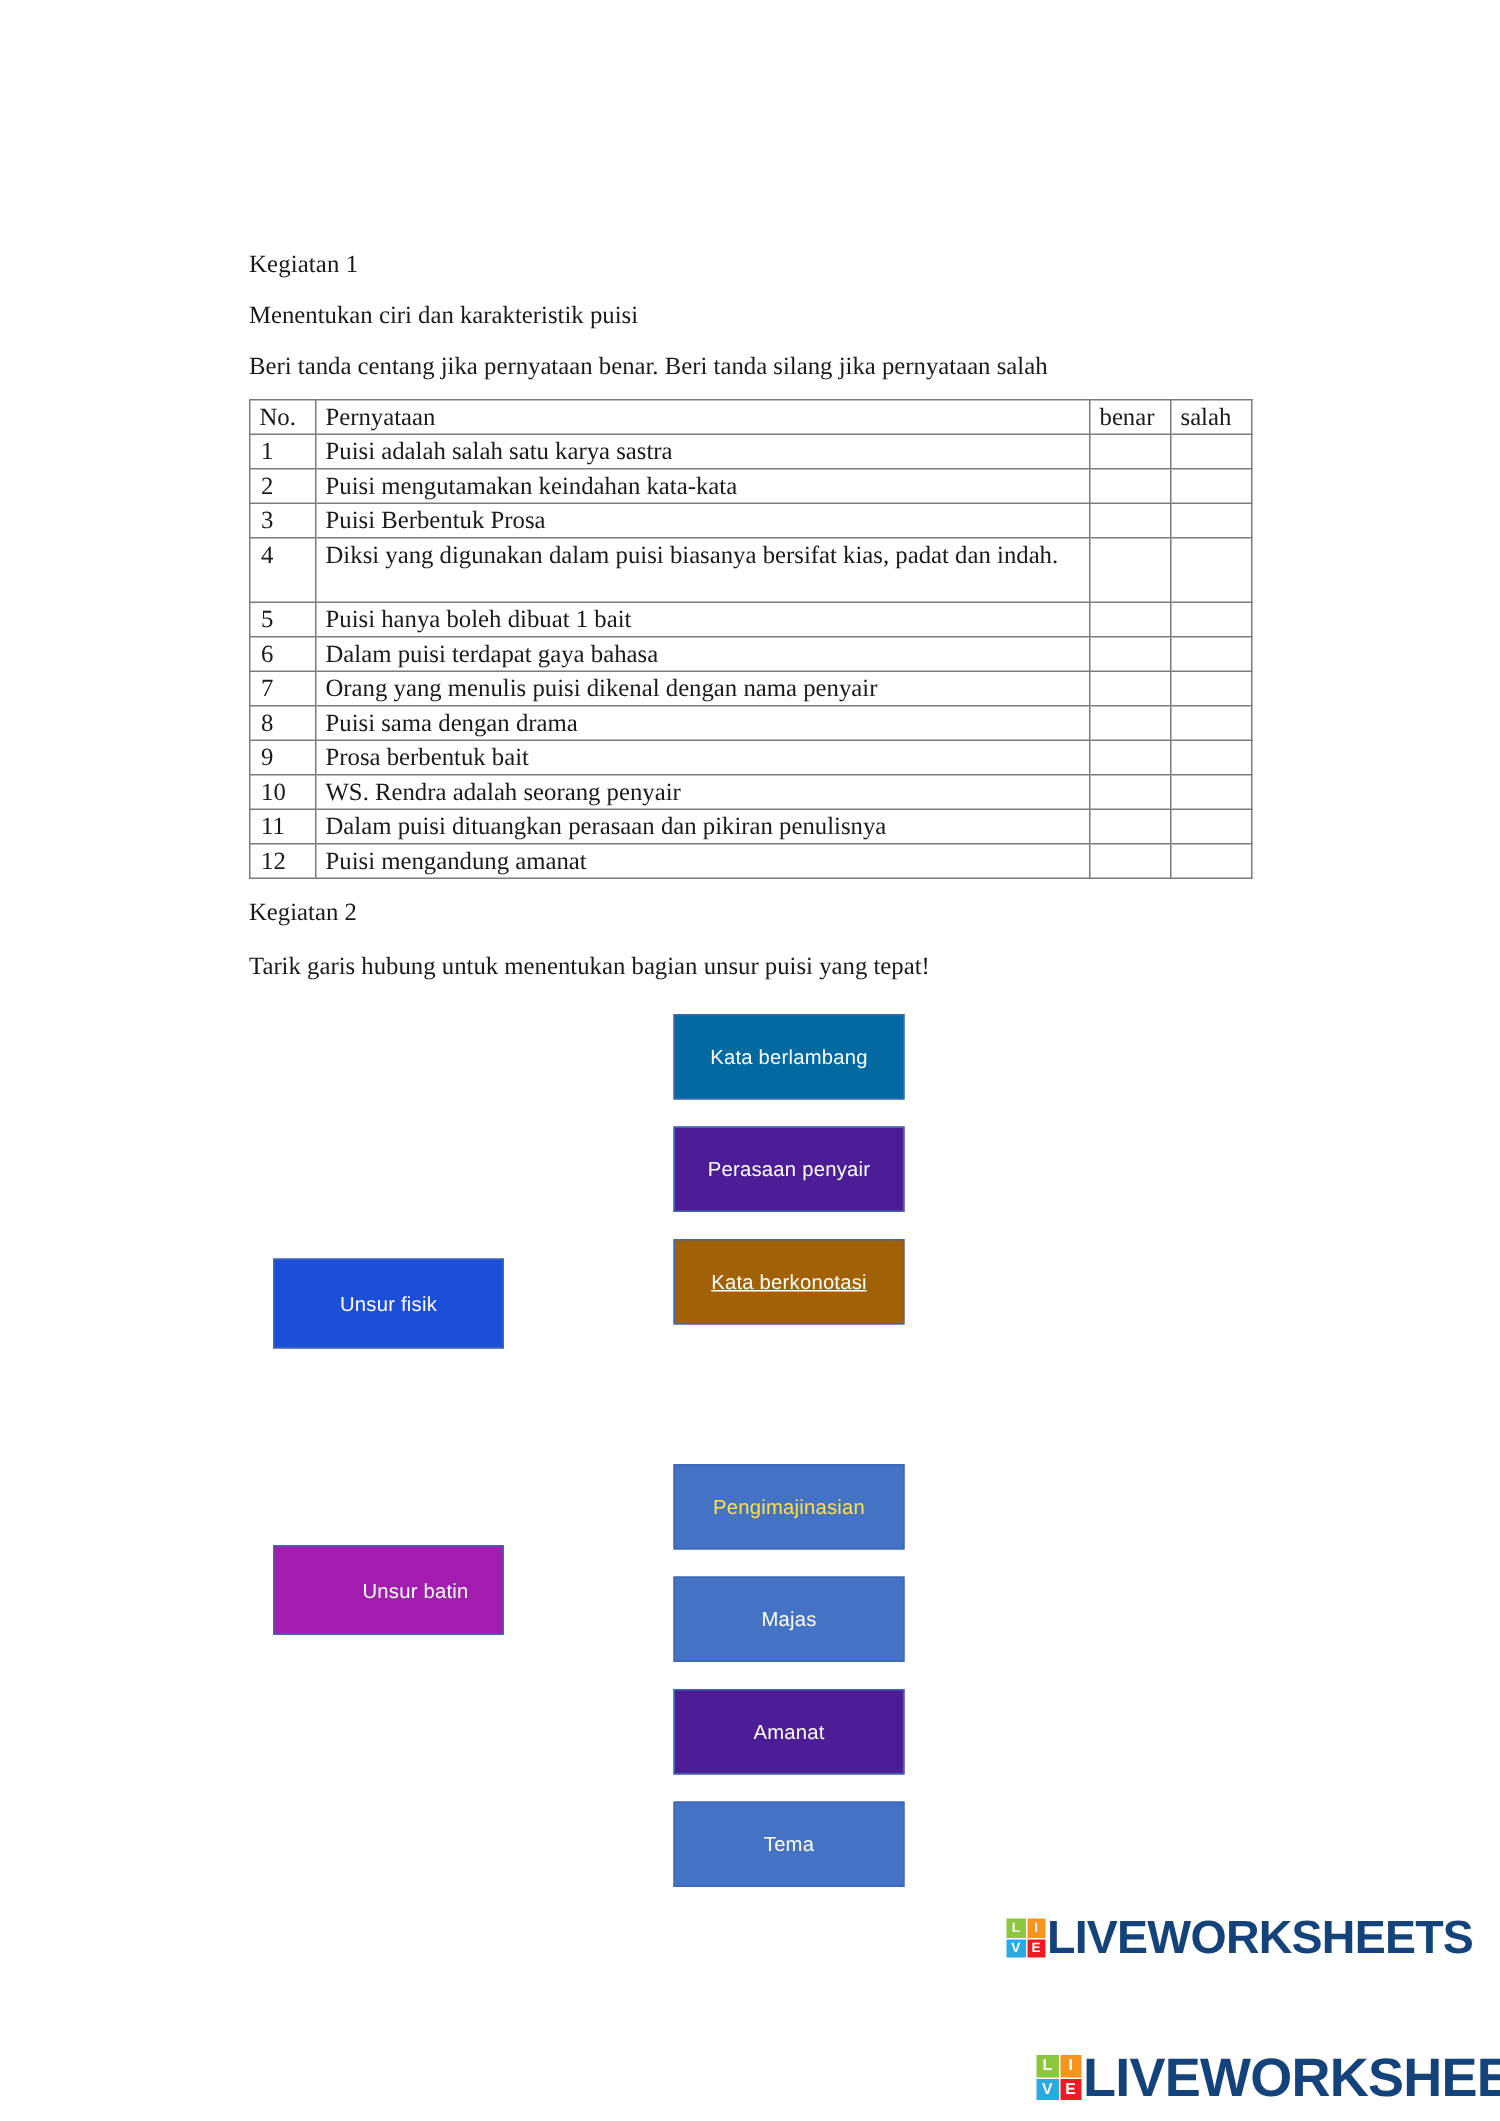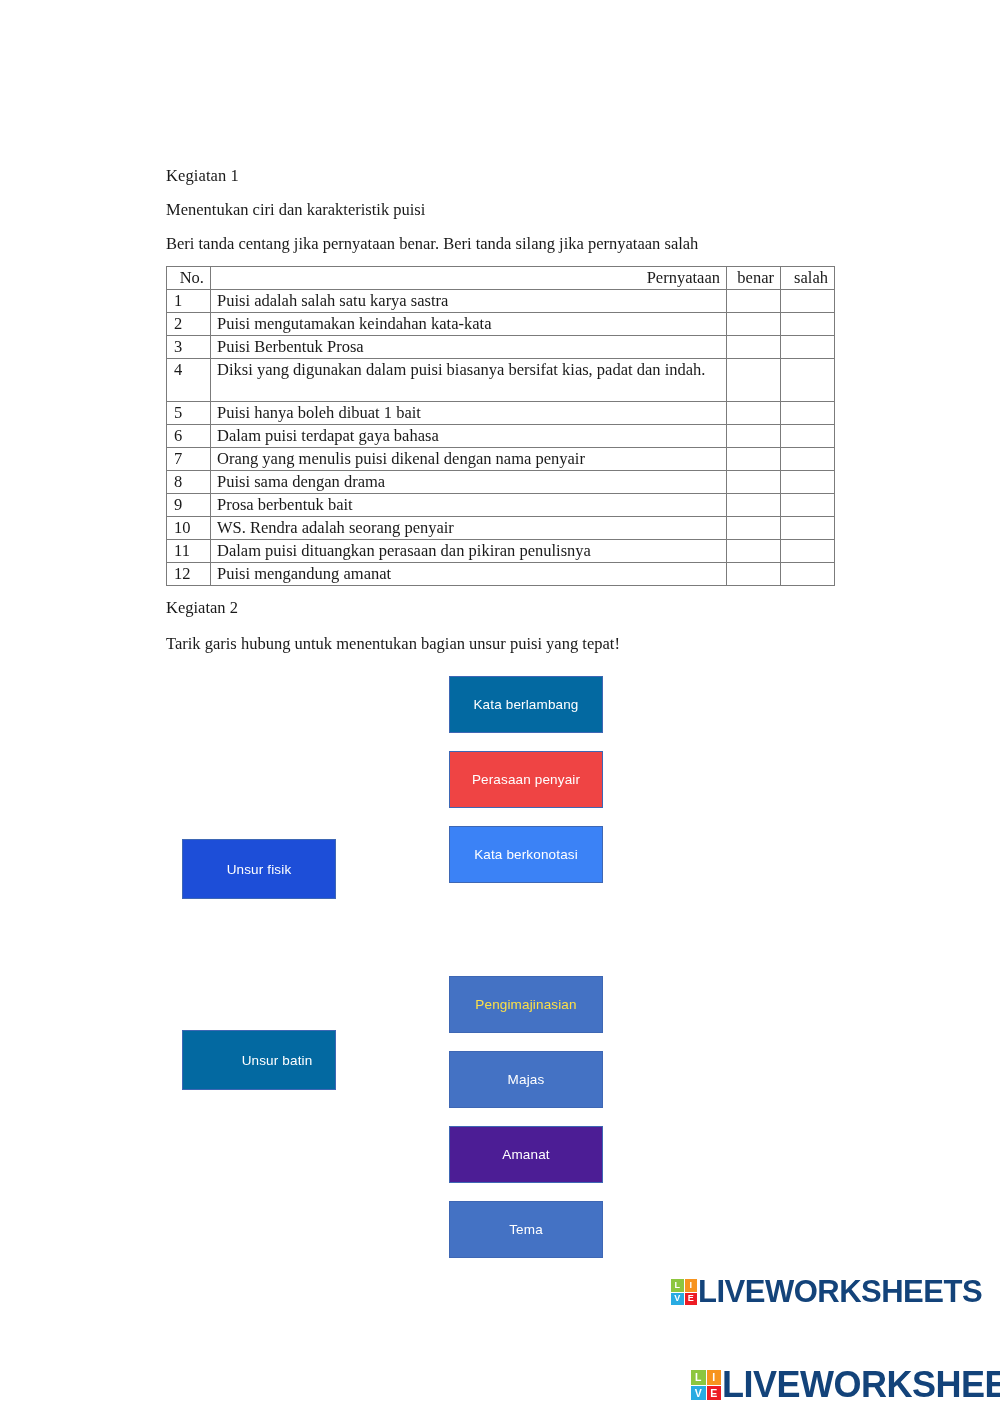--- a/index.html
+++ b/index.html
@@ -69,21 +69,21 @@
   table.checklist th,
   table.checklist td {
     border: 1px solid #7b7b7b;
     padding: 1px 6px 2px 6px;
     vertical-align: top;
     font-weight: normal;
     text-align: left;
     height: 18px;
     line-height: 19px;
   }
-  table.checklist th { background: #ffffff; text-align: right; }
+  table.checklist th { background: #ffffff; }
   table.checklist td.cell-no { padding-left: 7px; }
   table.checklist td.mark { background: #ffffff; }
   table.checklist tr.tall td { height: 39px; }
   table.checklist td.stmt { white-space: normal; }
 
   
   .k2-title {
     position: absolute;
     left: 166px;
     top: 598px;
@@ -270,28 +270,28 @@
           </tr>
         </tbody>
     </table>
   </div>
 
   <div class="k2-title">Kegiatan 2</div>
   <div class="k2-instr">Tarik garis hubung untuk menentukan bagian unsur puisi yang tepat!</div>
 
   <div class="match-area" id="match-area">
       <div class="mbox right-col" style="top: 0px; background: #0369a1; color: rgb(255, 255, 255);">Kata berlambang</div>
-      <div class="mbox right-col" style="top: 75px; background: #ef4444; color: rgb(255, 255, 255);">Perasaan penyair</div>
-      <div class="mbox right-col" style="top: 150px; background: #3b82f6; color: rgb(255, 255, 255);">Kata berkonotasi</div>
+      <div class="mbox right-col" style="top: 75px; background: #4c1d95; color: rgb(255, 255, 255);">Perasaan penyair</div>
+      <div class="mbox right-col" style="top: 150px; background: #a16207; color: rgb(255, 255, 255); text-decoration: underline;">Kata berkonotasi</div>
       <div class="mbox right-col" style="top: 300px; background: rgb(68, 114, 196); color: #fde047;">Pengimajinasian</div>
       <div class="mbox right-col" style="top: 375px; background: rgb(68, 114, 196); color: rgb(255, 255, 255);">Majas</div>
       <div class="mbox right-col" style="top: 450px; background: #4c1d95; color: rgb(255, 255, 255);">Amanat</div>
       <div class="mbox right-col" style="top: 525px; background: rgb(68, 114, 196); color: rgb(255, 255, 255);">Tema</div>
       <div class="mbox left-col" style="top: 163px; background: #1d4ed8; color: rgb(255, 255, 255);">Unsur fisik</div>
-      <div class="mbox left-col" style="top: 354px; background: #0369a1; color: rgb(255, 255, 255); padding-left: 36px;">Unsur batin</div>
+      <div class="mbox left-col" style="top: 354px; background: #a21caf; color: rgb(255, 255, 255); padding-left: 36px;">Unsur batin</div>
     </div>
 
   <div class="lw-logo" id="logo-1">
     <div class="lw-tiles">
         <span class="lw-tile" style="background: rgb(141, 198, 63);">L</span>
         <span class="lw-tile" style="background: rgb(247, 148, 30);">I</span>
         <span class="lw-tile" style="background: rgb(41, 171, 226);">V</span>
         <span class="lw-tile" style="background: rgb(237, 28, 36);">E</span>
       </div>
     <div class="lw-word">LIVEWORKSHEETS</div>

